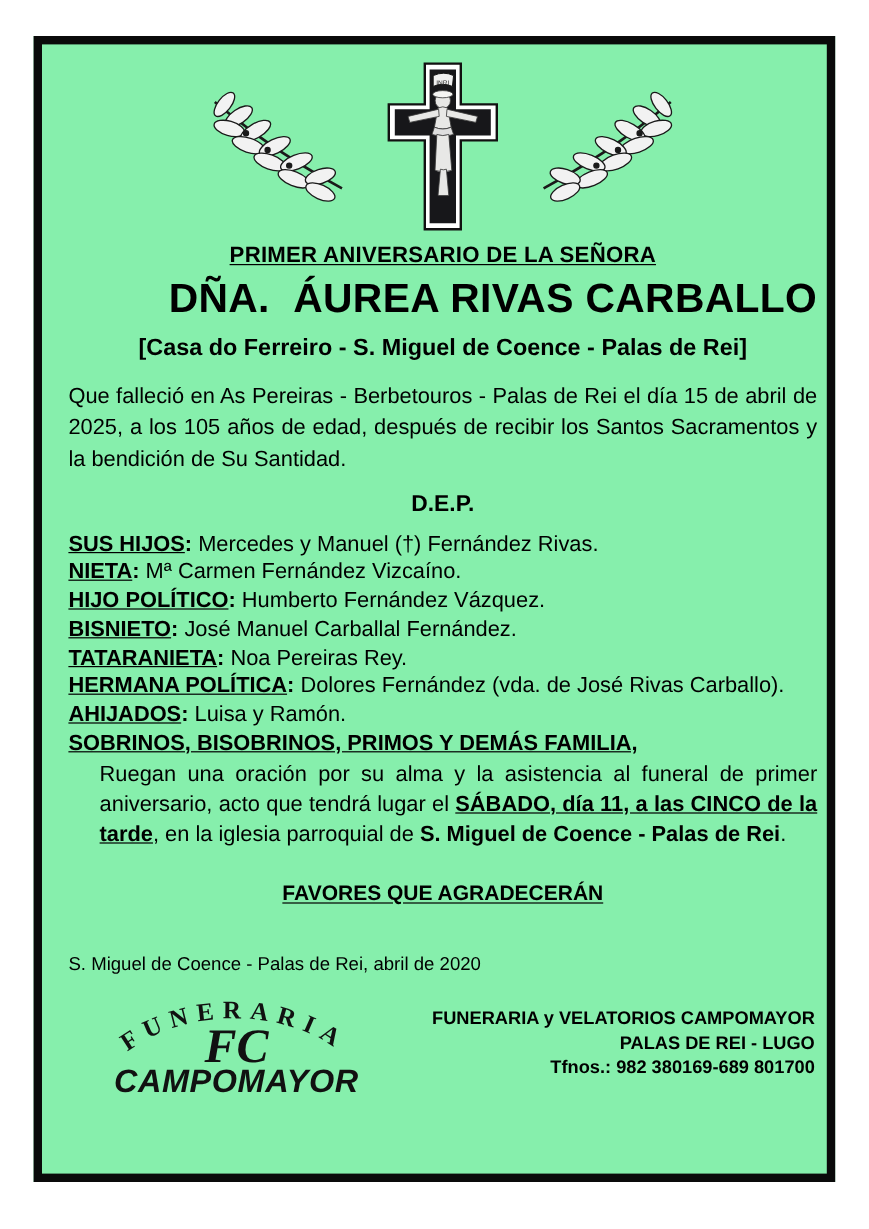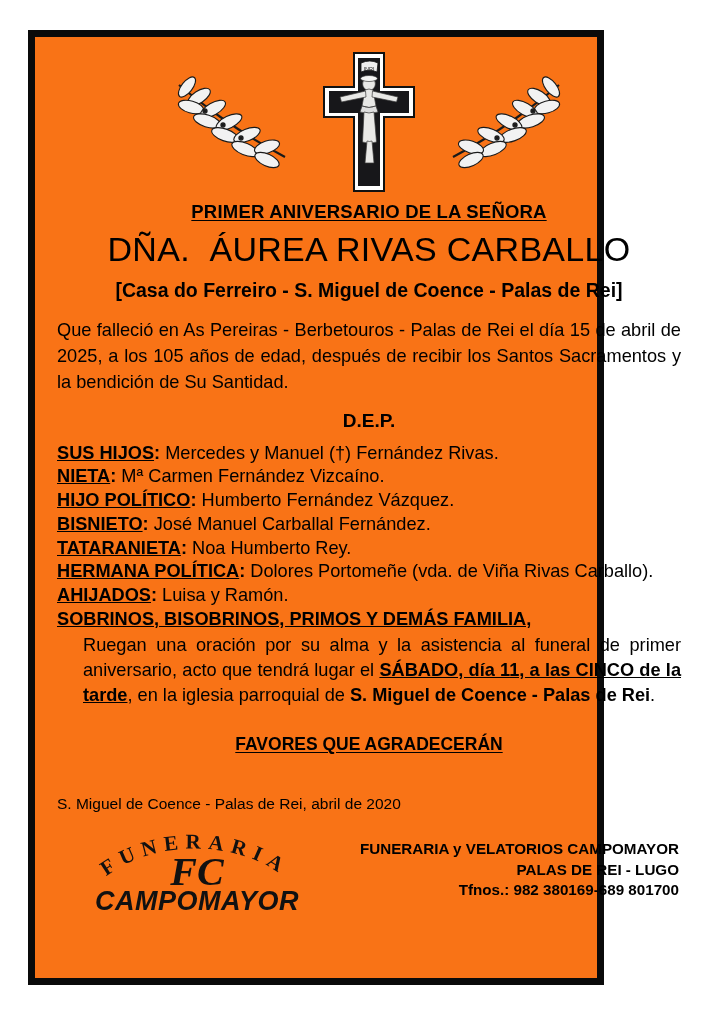--- a/index.html
+++ b/index.html
@@ -17,25 +17,25 @@
   .page {
     position: relative;
     width: 724px;
     height: 1024px;
     background: #ffffff;
   }
   .frame {
     position: absolute;
     left: 28px;
     top: 30px;
-    width: 576px;
+    width: 668px;
     height: 955px;
     border: 7px solid #0a0a0a;
     box-sizing: border-box;
-    background: #f97316;
+    background: #86efac;
   }
   .inner {
     position: absolute;
     left: 22px;
     top: 8px;
     width: 624px;
   }
 
   
   .emblem {
@@ -53,22 +53,22 @@
   .anniversary {
     text-align: center;
     font-weight: bold;
     font-size: 18.5px;
     letter-spacing: .2px;
     text-decoration: underline;
     text-underline-offset: 2px;
     margin-top: 4px;
   }
   .deceased-name {
-    text-align: center;
-    font-weight: normal;
+    text-align: right;
+    font-weight: bold;
     font-size: 34px;
     letter-spacing: .3px;
     margin-top: 7px;
     white-space: pre;
   }
   .widow-of {
     text-align: center;
     font-weight: bold;
     font-size: 18.5px;
     margin-top: 8px;
@@ -272,26 +272,26 @@
         </div>
 
 
         <div class="relative-row">
           <span class="relative-label">BISNIETO</span><span class="relative-colon">:</span>
           <span class="relative-names">José Manuel Carballal Fernández.</span>
         </div>
 
         <div class="relative-row">
           <span class="relative-label">TATARANIETA</span><span class="relative-colon">:</span>
-          <span class="relative-names">Noa Humberto Rey.</span>
+          <span class="relative-names">Noa Pereiras Rey.</span>
         </div>
 
         <div class="relative-row">
           <span class="relative-label">HERMANA POLÍTICA</span><span class="relative-colon">:</span>
-          <span class="relative-names">Dolores Portomeñe (vda. de Viña Rivas Carballo).</span>
+          <span class="relative-names">Dolores Fernández (vda. de José Rivas Carballo).</span>
         </div>
 
         <div class="relative-row">
           <span class="relative-label">AHIJADOS</span><span class="relative-colon">:</span>
           <span class="relative-names">Luisa y Ramón.</span>
         </div>
 
         <div class="family-line">SOBRINOS, BISOBRINOS, PRIMOS Y DEMÁS FAMILIA,</div>
       </div>
 

